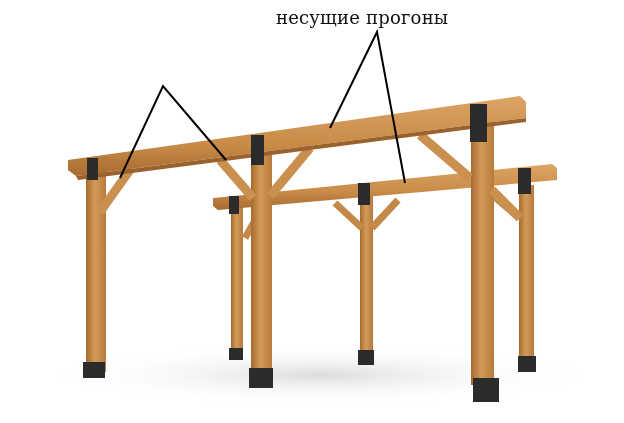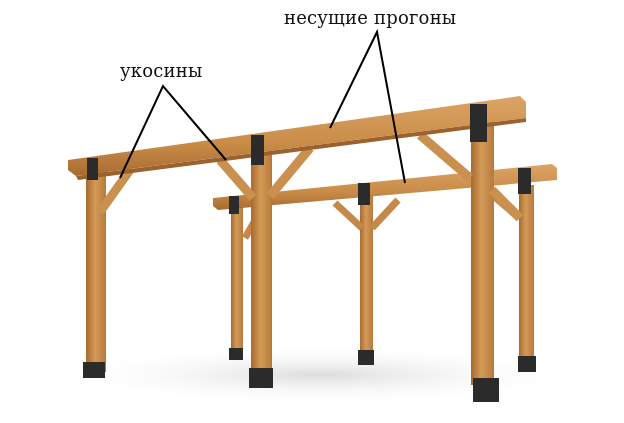--- a/index.html
+++ b/index.html
@@ -1,19 +1,19 @@
 <!DOCTYPE html>
 <html><head>
   <meta charset="utf-8">
   <style>
     html, body { margin: 0; padding: 0; background: #ffffff; }
     body { width: 624px; height: 423px; overflow: hidden; position: relative; font-family: "DejaVu Serif", serif; }
     #stage { position: absolute; left: 0; top: 0; width: 624px; height: 423px; }
     .label { position: absolute; font-family: "DejaVu Serif", "Liberation Serif", serif; font-size: 18px; color: #111; white-space: nowrap; letter-spacing: 0.2px; }
-    #label-purlins { left: 284px; top: 7px; }
+    #label-purlins { left: 276px; top: 7px; }
     #label-braces { left: 120px; top: 60px; }
     svg { position: absolute; left: 0; top: 0; }
   </style>
 </head>
 <body>
 
 <div id="stage">
   <svg width="624" height="423" viewBox="0 0 624 423">
     <defs>
       <linearGradient id="woodV" x1="0" y1="0" x2="1" y2="0">
@@ -78,14 +78,13 @@
     <rect x="251" y="135" width="13" height="30" fill="#2b2b2b"></rect>
     <rect x="470" y="104" width="17" height="38" fill="#2b2b2b"></rect>
 
     <g stroke="#000" stroke-width="2" fill="none">
       <polyline points="120,178 163,86 226,160"></polyline>
       <polyline points="330,128 377,32 405,183"></polyline>
     </g>
   </svg>
 
   <div class="label" id="label-purlins">несущие прогоны</div>
-  <div class="label" id="label-braces">укосины</div>
 </div>
 
 </body></html>

